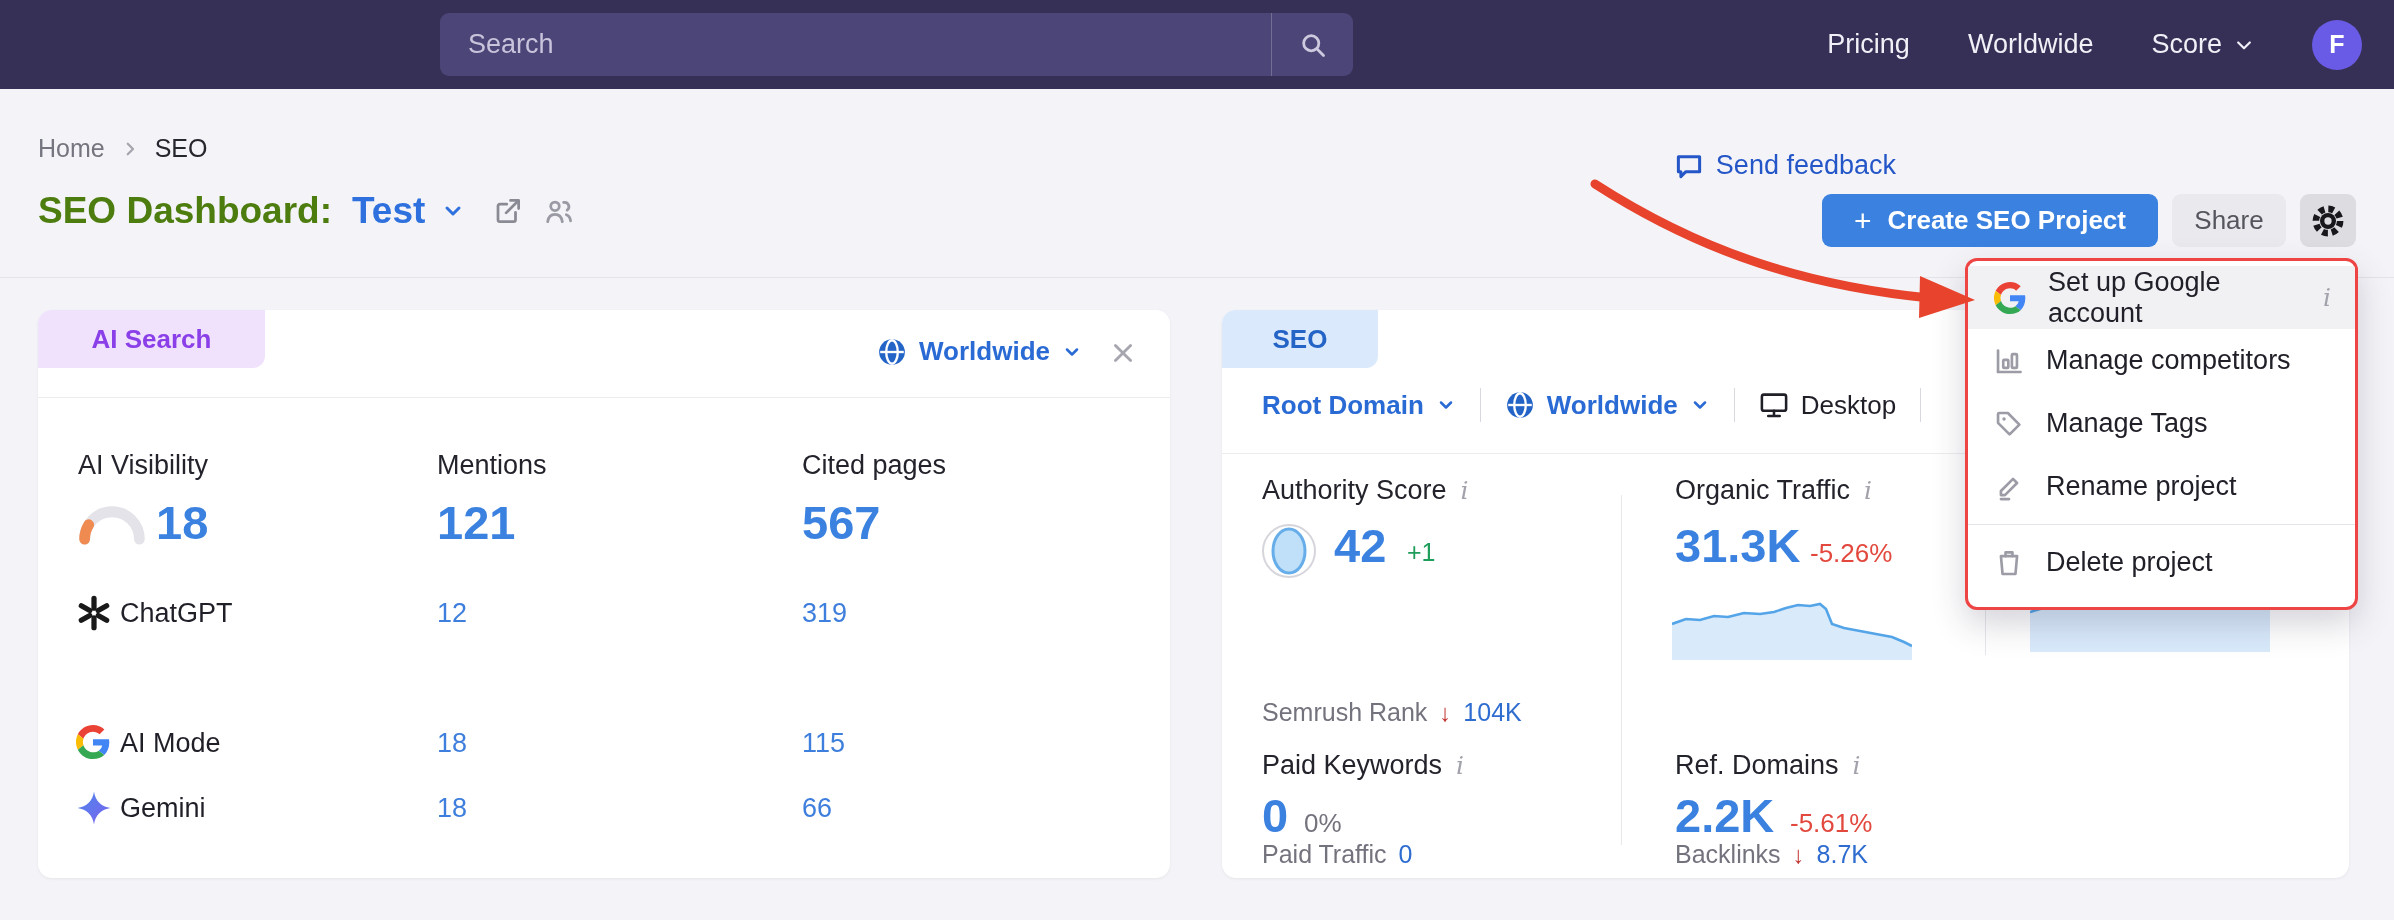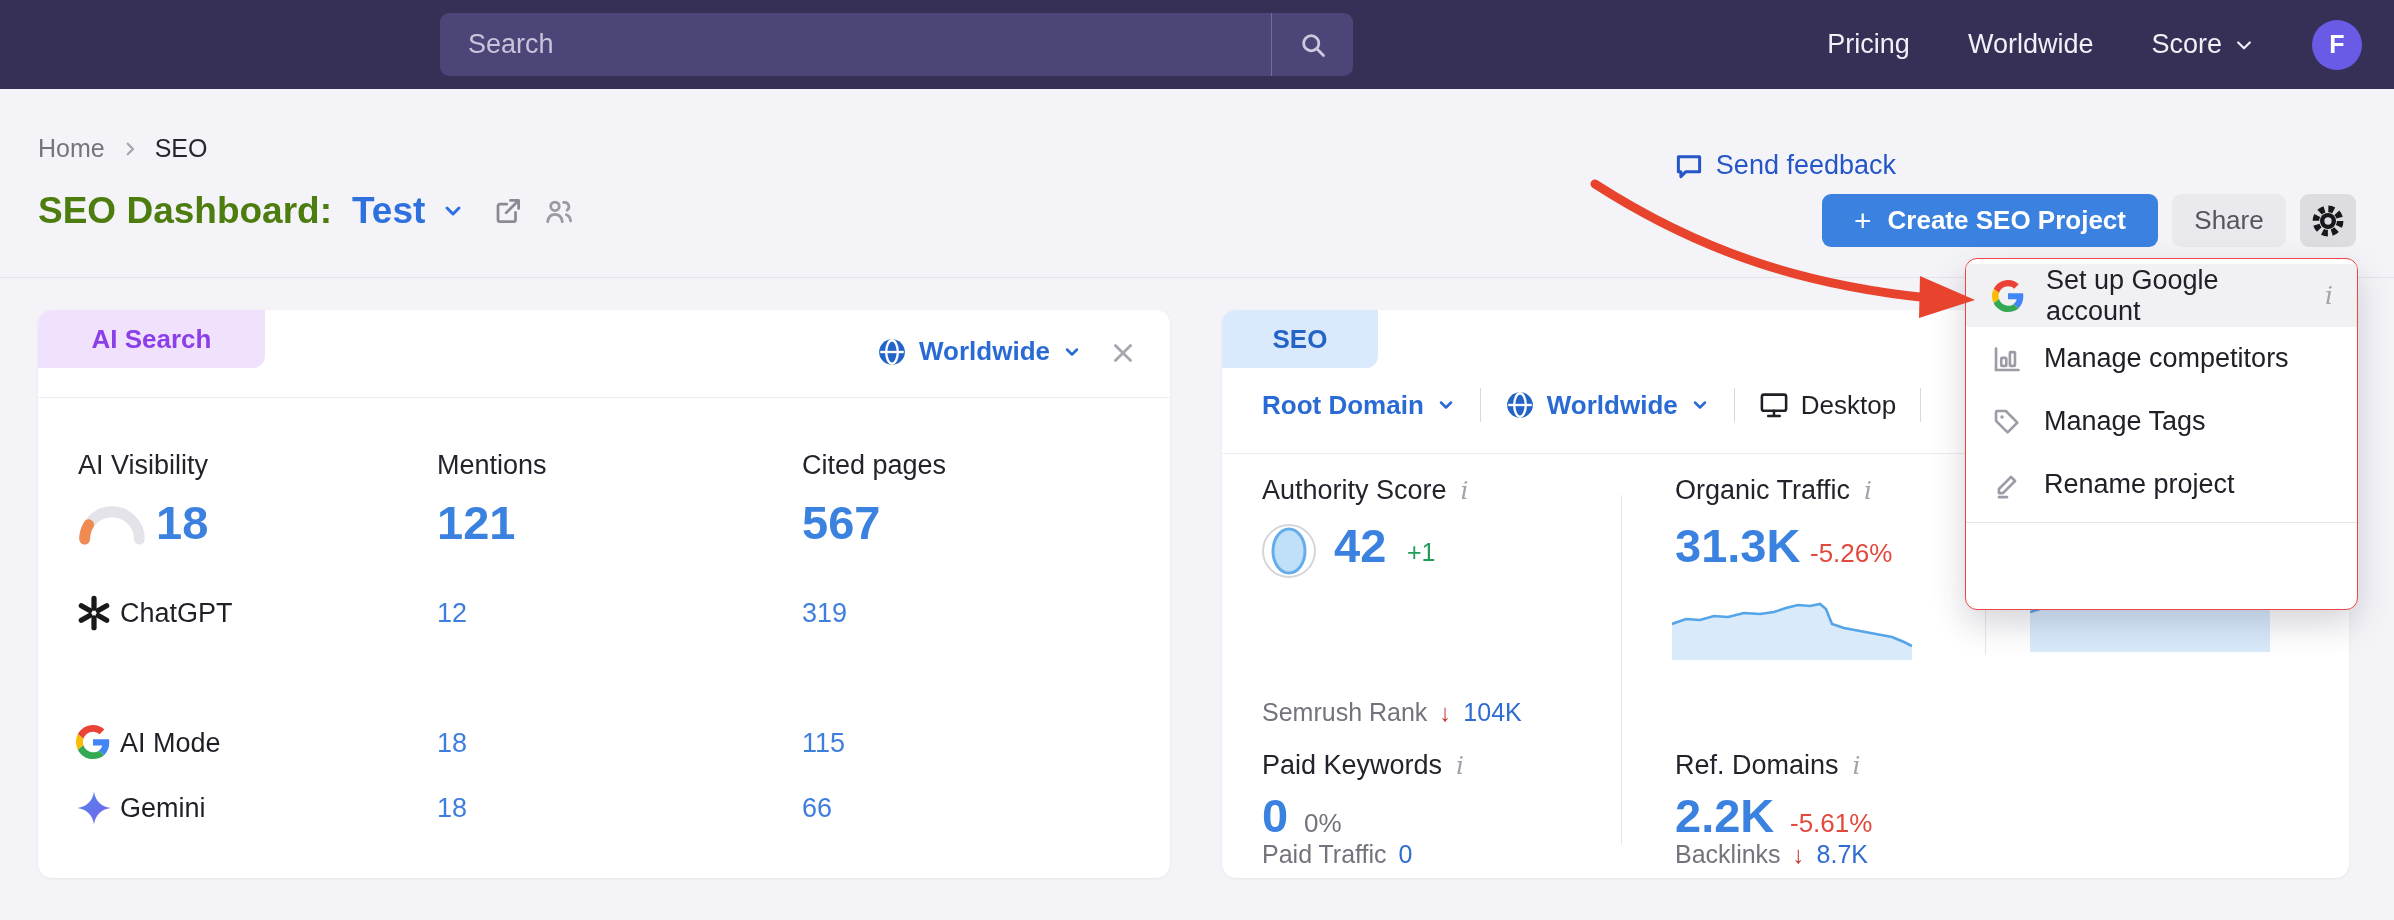--- a/index.html
+++ b/index.html
@@ -75,21 +75,21 @@
   .m-sub .blue { color:#2E6CD0; cursor:pointer; }
   .m-sub .down { color:#C13530; font-size:24px; }
   .delta-red { font-size:26px; color:#E2483D; font-weight:500; }
   .delta-green { font-size:25px; color:#1F9D5B; }
   .delta-gray { font-size:26px; color:#73737E; }
   .v-div { position:absolute; width:1px; background:#E6E6EB; }
   .info-i { font-family:"DejaVu Serif", serif; font-style:italic; font-size:25px; color:#A2A2AC; cursor:pointer; }
 
   
   .menu { position:absolute; left:1965px; top:258px; width:393px; height:352px; background:#fff;
-    border:1px solid #ef4444; border-radius:12px; box-shadow:0 14px 34px rgba(40,40,70,.20);
+    border:3px solid #ef4444; border-radius:12px; box-shadow:0 14px 34px rgba(40,40,70,.20);
     z-index:40; padding-top:5px; overflow:hidden; }
   .menu-item { height:63px; display:flex; align-items:center; padding:0 24px 0 26px; gap:22px;
     font-size:27px; color:#202029; cursor:pointer; }
   .menu-item.hover { background:#F1F1F4; }
   .menu-item .grow { flex:1; }
   .menu-hr { height:1px; background:#E4E4E9; margin:6px 0; }
 
   .arrow-svg { position:absolute; left:1557px; top:158px; z-index:50; pointer-events:none; }
   .spark { position:absolute; }
   svg { display:block; }
@@ -423,20 +423,29 @@
     <div class="menu-item">
       <span>
         <svg width="30" height="30" viewBox="0 0 26 26" fill="none" stroke="#9C9CA6" stroke-width="2.3" stroke-linecap="round" stroke-linejoin="round">
           <path d="M6 16.5 L16.5 6 l3.5 3.5 L9.5 20 H6 z"></path>
             <line x1="6" y1="23.5" x2="13" y2="23.5"></line>
         </svg>
       </span>
       <span>Rename project</span>
     </div>
     <div class="menu-hr"></div>
+    <div class="menu-item">
+      <span>
+        <svg width="30" height="30" viewBox="0 0 26 26" fill="none" stroke="#9C9CA6" stroke-width="2.3" stroke-linecap="round" stroke-linejoin="round">
+          <path d="M6 7 h14 l-1.4 15.5 H7.4 z"></path>
+            <path d="M10 7 V3.8 h6 V7"></path>
+        </svg>
+      </span>
+      <span>Delete project</span>
+    </div>
   </div>
 
   <svg class="arrow-svg" width="440" height="170" viewBox="0 0 440 170">
     <path d="M 38 26 C 150 98 255 128 372 140" fill="none" stroke="#E8432C" stroke-width="9" stroke-linecap="round"></path>
     <polygon points="363,118 418,142 362,160" fill="#E8432C"></polygon>
   </svg>
 
 </div>
 
 </body></html>

